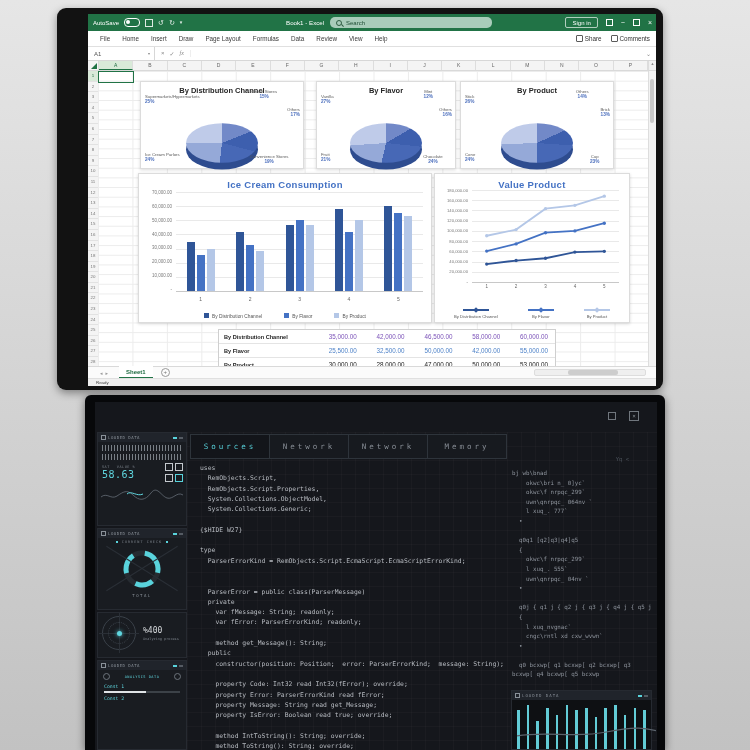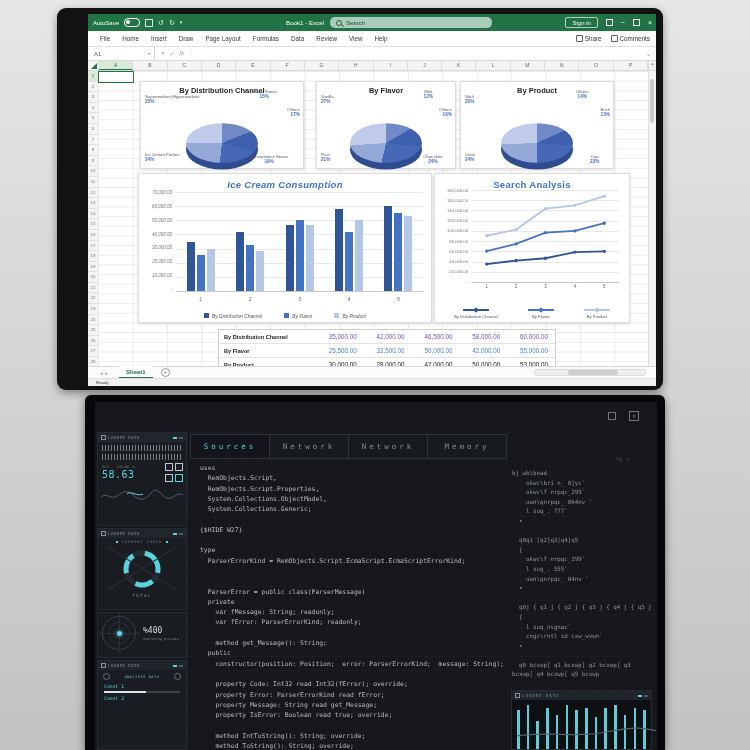--- a/index.html
+++ b/index.html
@@ -372,21 +372,21 @@
               <div class="pl-name">Cone</div>
               <div class="pl-pct">24%</div>
             </div>
             <div class="plabel lp4">
               <div class="pl-name">Stick</div>
               <div class="pl-pct">26%</div>
             </div>
           </div>
       </div>
 
-      <div class="card" style="left:50px;top:102px;width:292px;height:148px;font-style:italic;">
+      <div class="card" style="left:50px;top:102px;width:292px;height:148px;">
         <div class="bar-title">Ice Cream Consumption</div>
         <div class="bar-yticks">
             <div class="ytick">70,000.00</div>
             <div class="ytick">60,000.00</div>
             <div class="ytick">50,000.00</div>
             <div class="ytick">40,000.00</div>
             <div class="ytick">30,000.00</div>
             <div class="ytick">20,000.00</div>
             <div class="ytick">10,000.00</div>
             <div class="ytick">-</div>
@@ -426,21 +426,21 @@
             <div class="xtick">5</div>
           </div>
         <div class="bar-legend">
             <span class="lgitem"><span class="lgsq" style="background: rgb(47, 85, 151);"></span><span>By Distribution Channel</span></span>
             <span class="lgitem"><span class="lgsq" style="background: rgb(68, 114, 196);"></span><span>By Flavor</span></span>
             <span class="lgitem"><span class="lgsq" style="background: rgb(180, 199, 231);"></span><span>By Product</span></span>
           </div>
       </div>
 
       <div class="card" style="left:346px;top:102px;width:194px;height:148px;">
-        <div class="line-title">Search Analysis</div>
+        <div class="line-title">Value Product</div>
         <div class="line-yticks">
             <div class="ytick">180,000.00</div>
             <div class="ytick">160,000.00</div>
             <div class="ytick">140,000.00</div>
             <div class="ytick">120,000.00</div>
             <div class="ytick">100,000.00</div>
             <div class="ytick">80,000.00</div>
             <div class="ytick">60,000.00</div>
             <div class="ytick">40,000.00</div>
             <div class="ytick">20,000.00</div>

